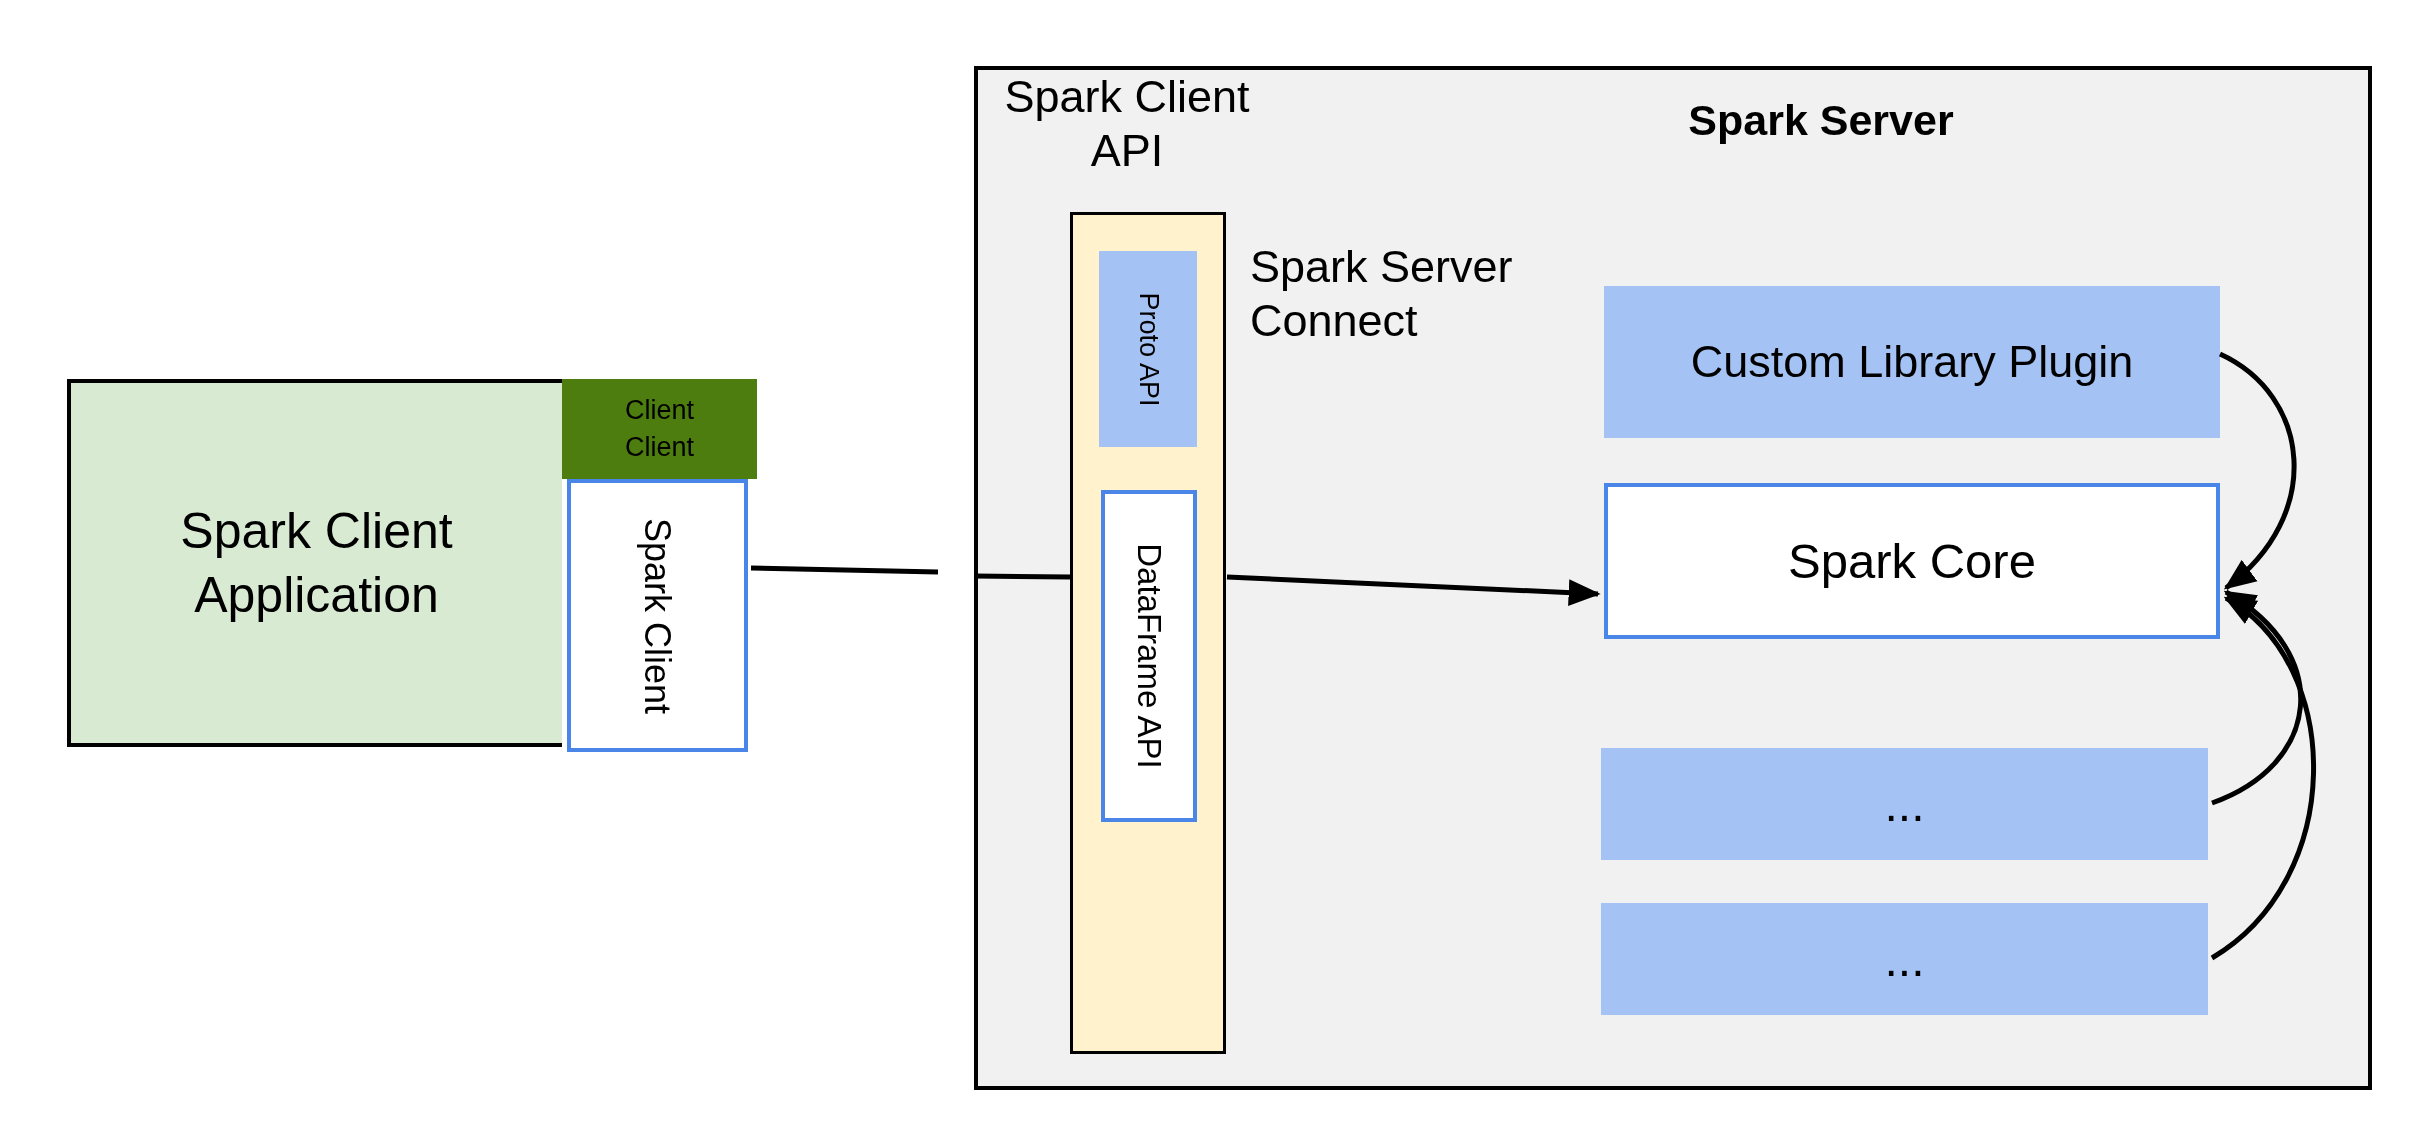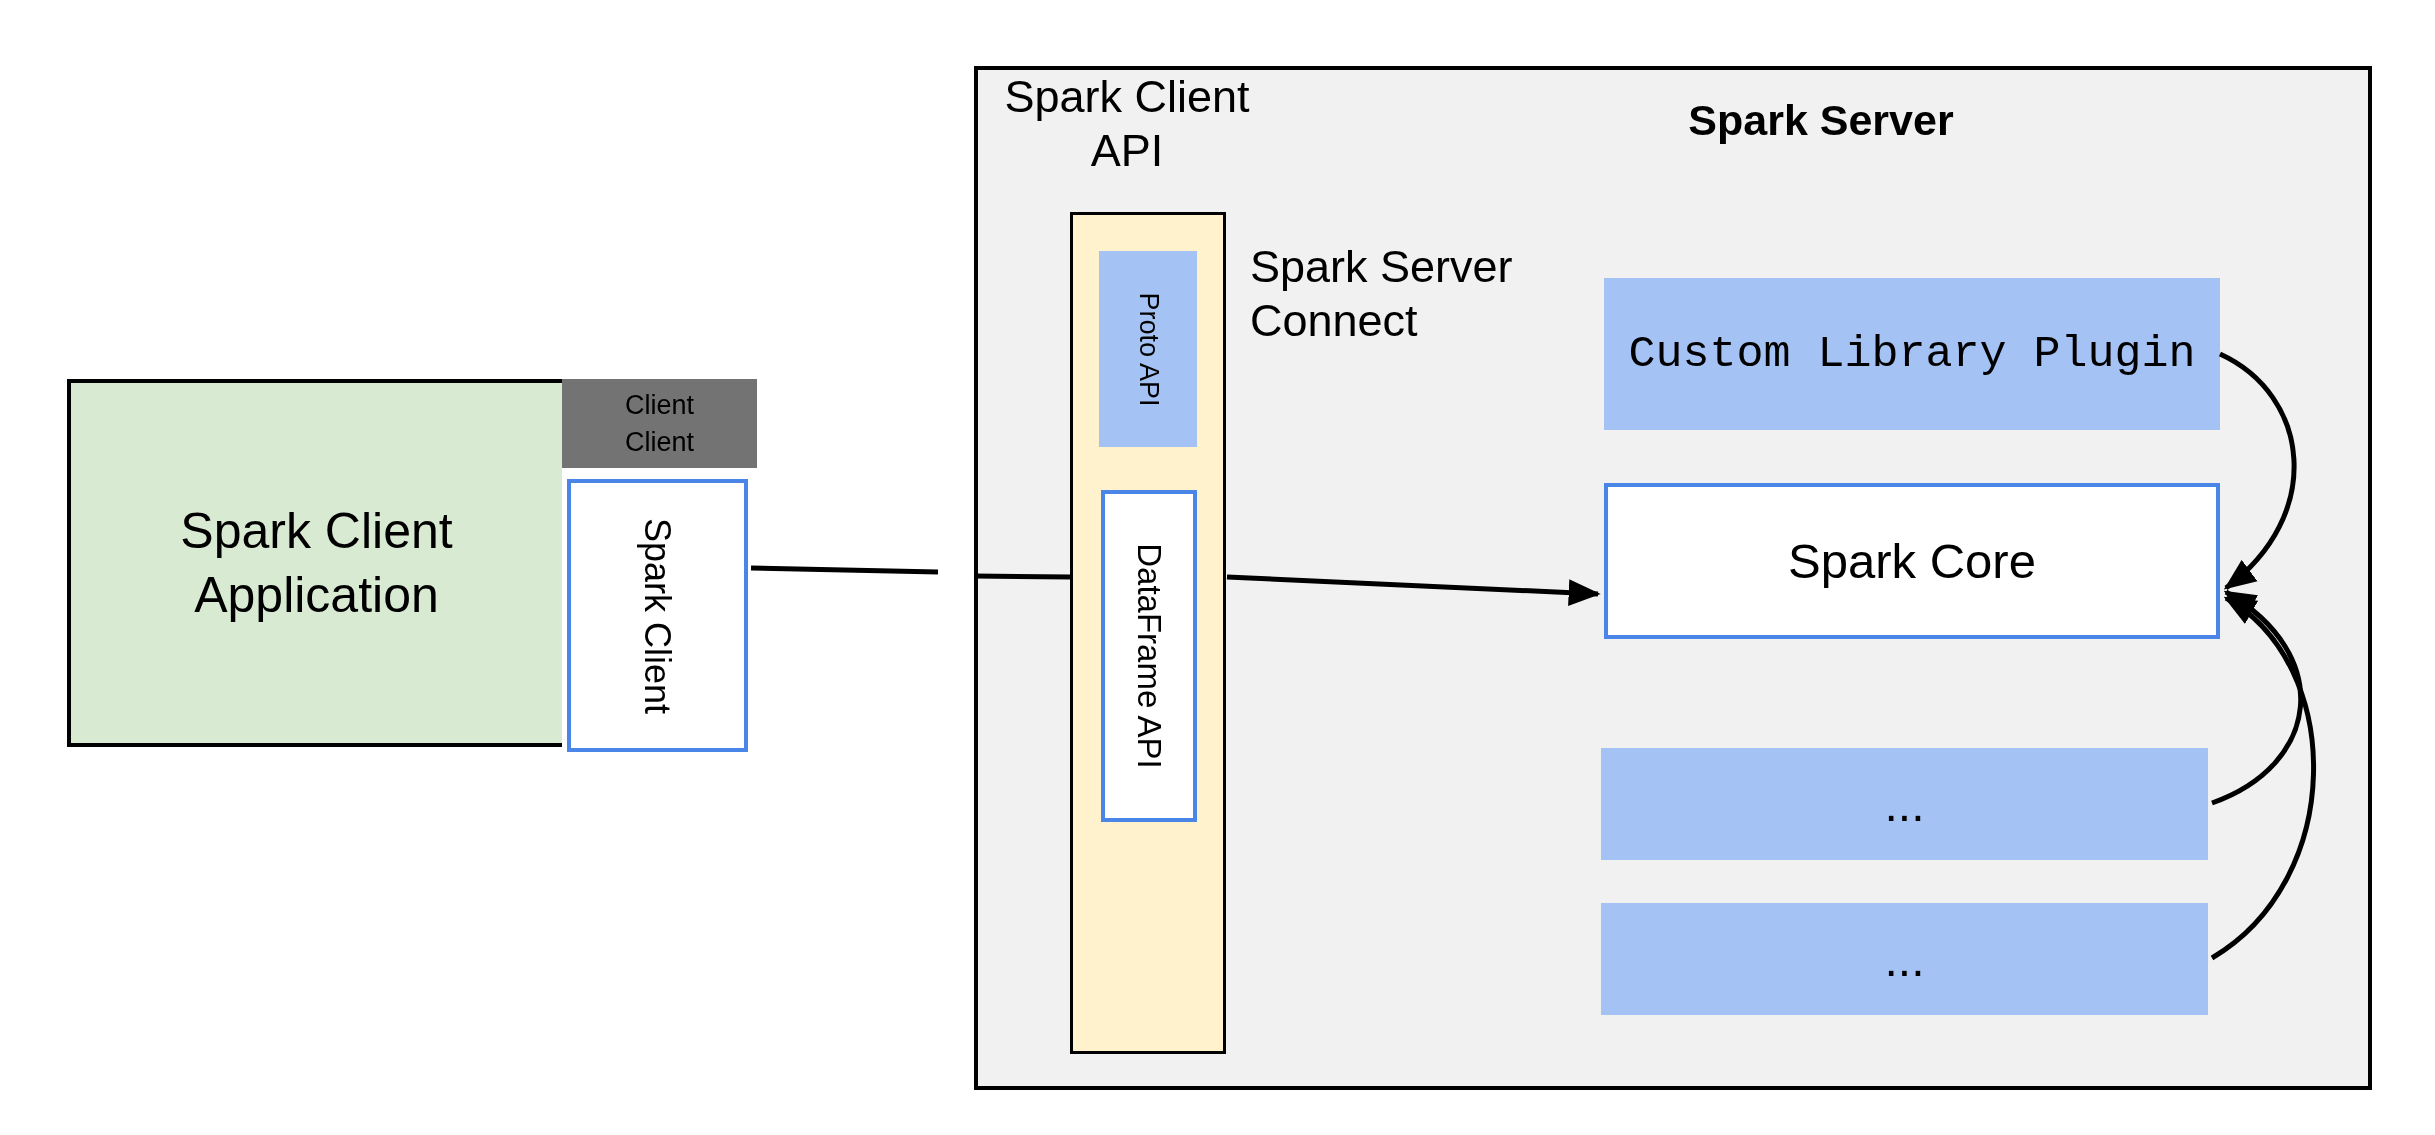--- a/index.html
+++ b/index.html
@@ -11,38 +11,38 @@
   }
   .abs{position:absolute;box-sizing:border-box;}
   
   .panel{left:974px;top:66px;width:1398px;height:1024px;background:#f1f1f1;border:4px solid #000;}
   
   .green-box{left:67px;top:379px;width:495px;height:368px;background:#d9ead3;
     border:4px solid #000;border-right:none;
     display:flex;flex-direction:column;align-items:center;justify-content:center;
     font-size:50px;line-height:64px;text-align:center;}
   .border-ext{left:562px;top:379px;width:33px;height:4px;background:#000;}
-  .package-box{left:562px;top:379px;width:195px;height:89px;background:#737373;
+  .package-box{left:562px;top:379px;width:195px;height:100px;background:#4d7c0f;
     display:flex;flex-direction:column;align-items:center;justify-content:center;
     font-size:27px;line-height:37px;text-align:center;}
   .client-box{left:567px;top:479px;width:181px;height:273px;background:#ffffff;
     border:4px solid #4a86e8;display:flex;align-items:center;justify-content:center;
     font-size:36px;}
   
   .connect-title{left:952px;top:70px;width:350px;text-align:center;font-size:45px;line-height:54px;}
   .yellow-bar{left:1070px;top:212px;width:156px;height:842px;background:#fff2cc;border:3px solid #000;}
   .proto-box{left:1099px;top:251px;width:98px;height:196px;background:#a4c2f4;
     display:flex;align-items:center;justify-content:center;font-size:27px;}
   .dataframe-box{left:1101px;top:490px;width:96px;height:332px;background:#ffffff;
     border:4px solid #4a86e8;display:flex;align-items:center;justify-content:center;font-size:33px;}
   .server-library{left:1250px;top:240px;width:420px;text-align:left;font-size:45px;line-height:54px;}
   
   .server-title{left:1621px;top:96px;width:400px;text-align:center;font-size:43px;font-weight:bold;}
-  .plugin-box{left:1604px;top:278px;width:616px;height:152px;background:#a4c2f4;
-    display:flex;align-items:center;justify-content:center;font-size:45px;font-family:Liberation Mono, monospace;}
+  .plugin-box{left:1604px;top:286px;width:616px;height:152px;background:#a4c2f4;
+    display:flex;align-items:center;justify-content:center;font-size:45px;}
   .core-box{left:1604px;top:483px;width:616px;height:156px;background:#ffffff;
     border:4px solid #4a86e8;display:flex;align-items:center;justify-content:center;font-size:49px;}
   .dots-box1{left:1601px;top:748px;width:607px;height:112px;background:#a4c2f4;
     display:flex;align-items:center;justify-content:center;font-size:48px;}
   .dots-box2{left:1601px;top:903px;width:607px;height:112px;background:#a4c2f4;
     display:flex;align-items:center;justify-content:center;font-size:48px;}
   
   .vtext{transform:rotate(90deg);white-space:nowrap;}
   
   svg.arrows{position:absolute;left:0;top:0;pointer-events:none;}

